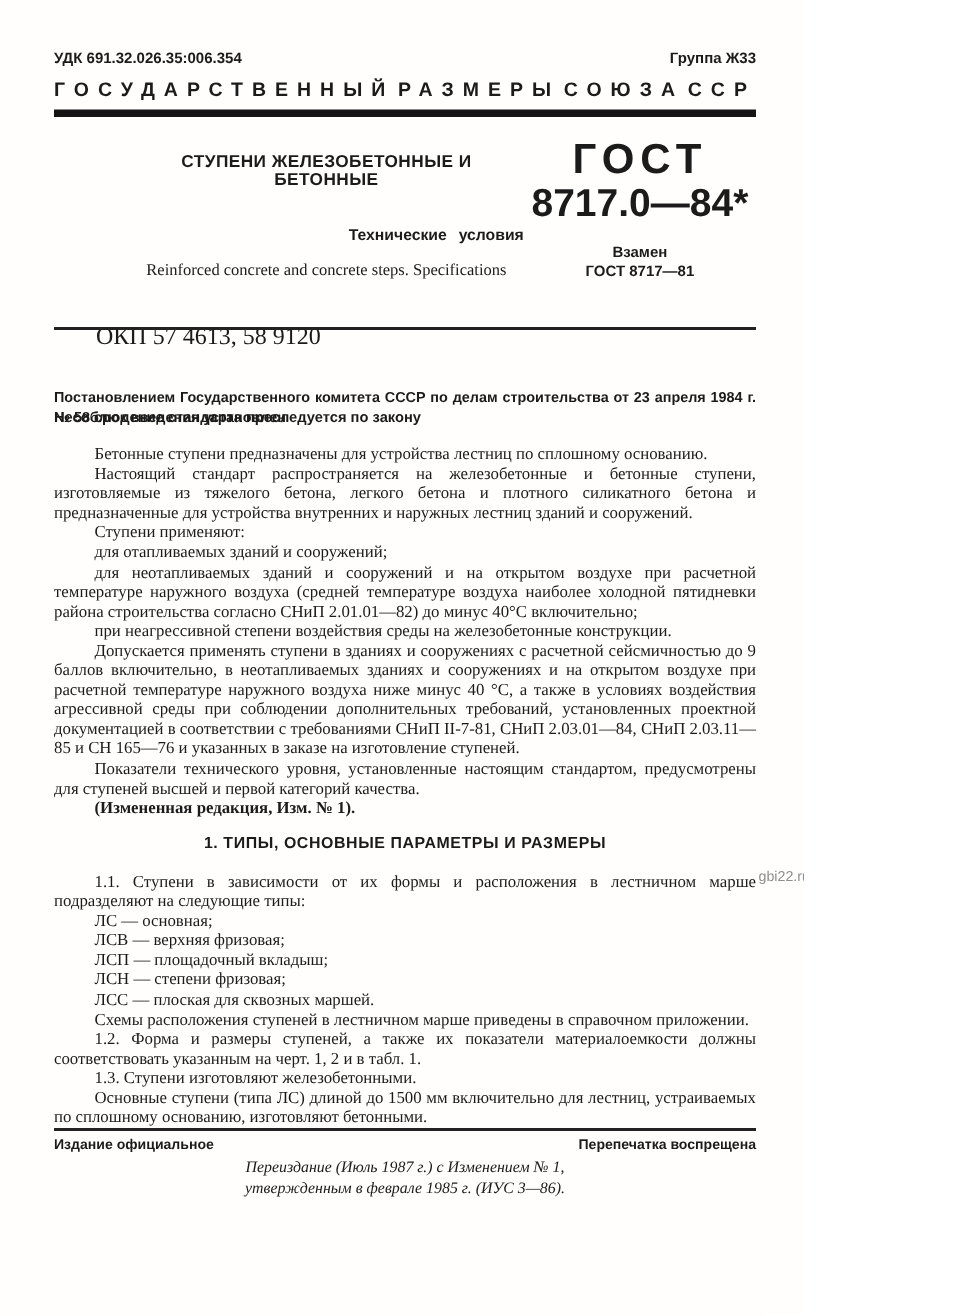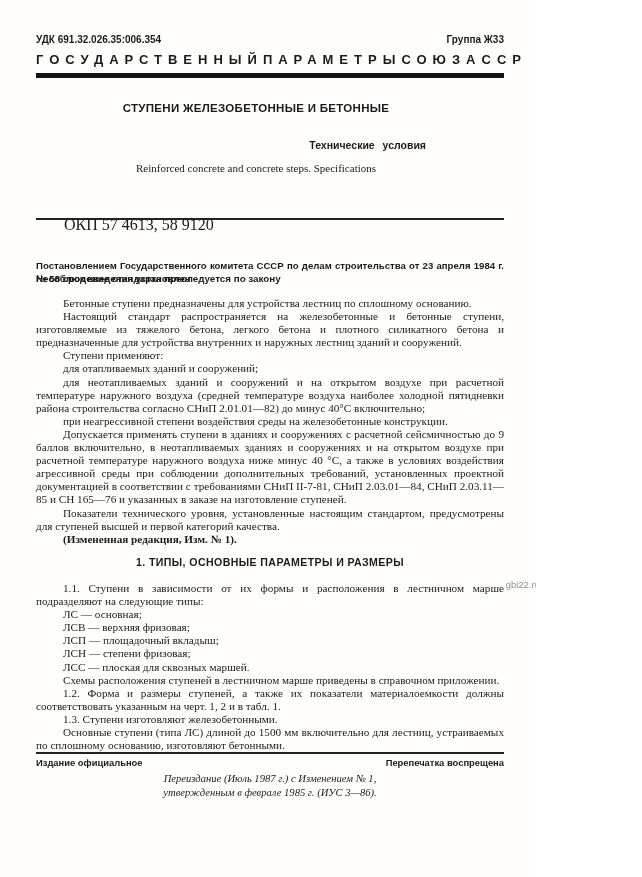--- a/index.html
+++ b/index.html
@@ -68,32 +68,40 @@
 
 <div class="page">
 
   <div class="abs udc-row">
     <span>УДК 691.32.026.35:006.354</span>
     <span>Группа Ж33</span>
   </div>
 
   <div class="abs masthead">
     <span>ГОСУДАРСТВЕННЫЙ</span>
-    <span>ПАРАМЕТРЫ</span>
+    <span>РАЗМЕРЫ</span>
     <span>СОЮЗА</span>
     <span>ССР</span>
   </div>
 
   <div class="abs rule-thick"></div>
 
   <div class="abs title-area">
     <div class="title-left">
       <div class="title-ru">СТУПЕНИ ЖЕЛЕЗОБЕТОННЫЕ И БЕТОННЫЕ</div>
       <div class="subtitle-ru">Технические условия</div>
       <div class="title-en">Reinforced concrete and concrete steps. Specifications</div>
+    </div>
+    <div class="title-right">
+      <div class="gost-label">ГОСТ</div>
+      <div class="gost-number">8717.0—84*</div>
+      <div class="replaces">
+        <div>Взамен</div>
+        <div>ГОСТ 8717—81</div>
+      </div>
     </div>
   </div>
 
   <div class="abs okp">ОКП 57 4613, 58 9120</div>
 
   <div class="abs rule-thin"></div>
 
   <div class="abs decree">Постановлением Государственного комитета СССР по делам строительства от 23 апреля 1984 г. № 58 срок введения установлен</div>
 
 

